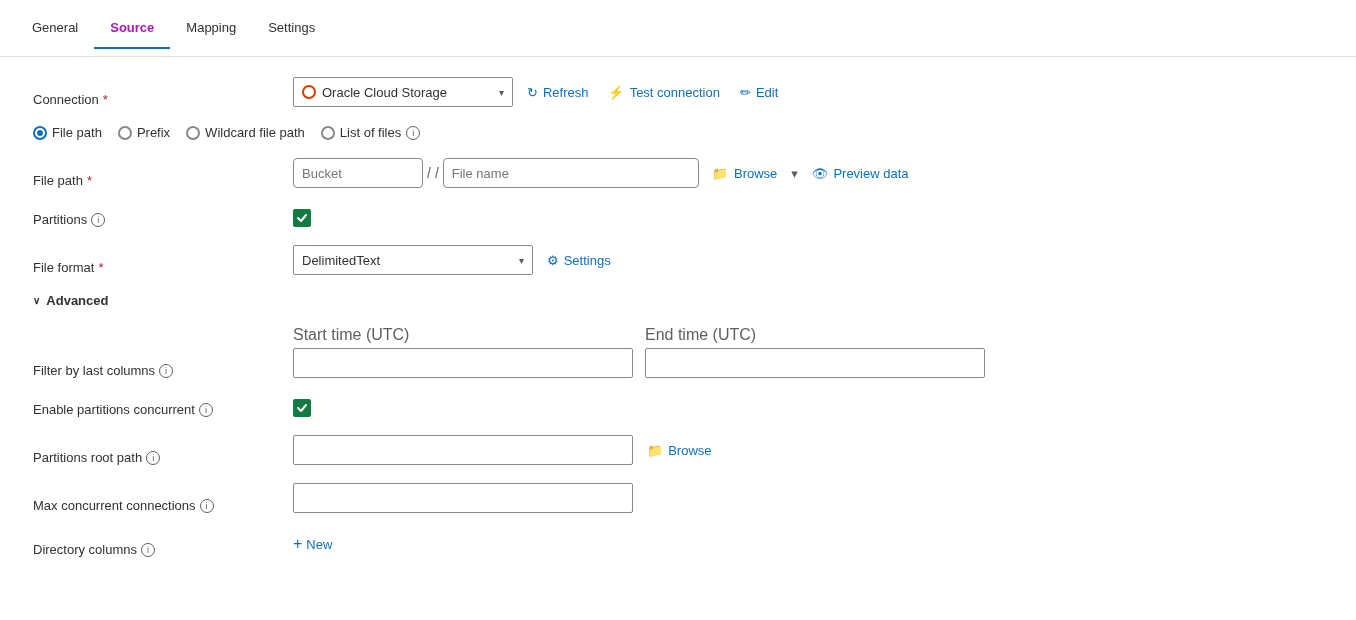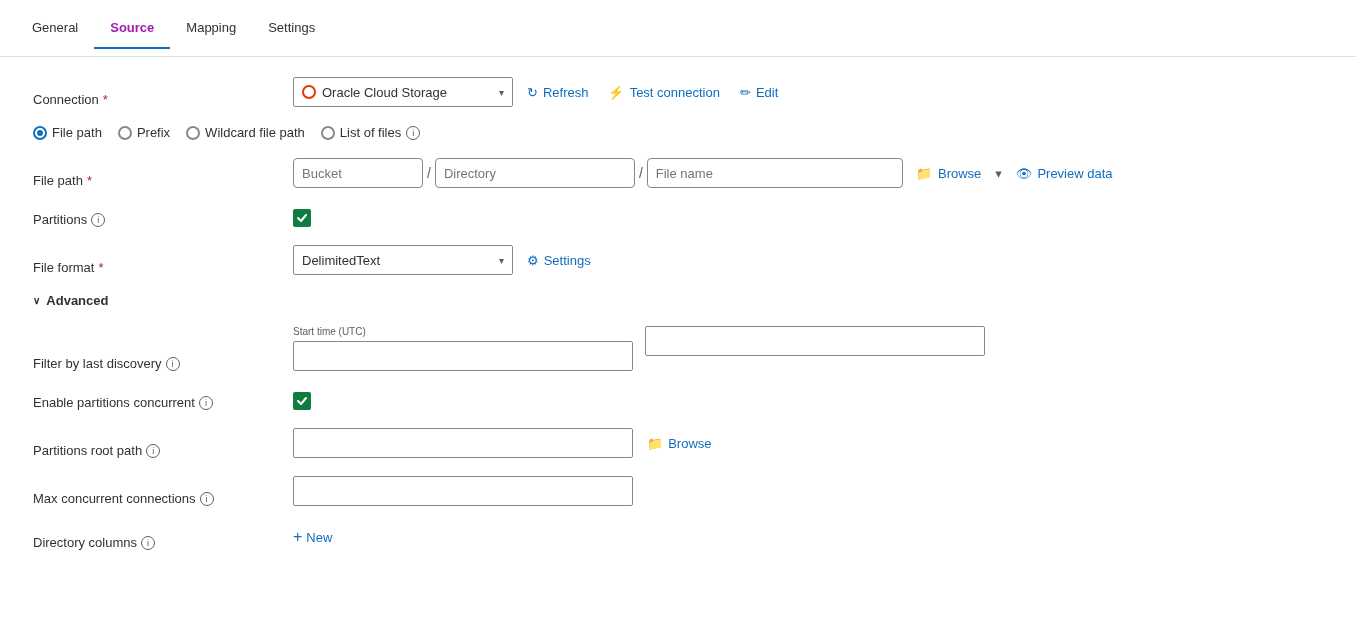--- a/index.html
+++ b/index.html
@@ -162,21 +162,21 @@
     .checkbox-container svg { color: #fff; }
 
     .format-dropdown {
       display: flex;
       align-items: center;
       border: 1px solid #8a8886;
       border-radius: 2px;
       padding: 4px 8px;
       background: #fff;
       cursor: pointer;
-      width: 220px;
+      width: 240px;
       height: 30px;
       justify-content: space-between;
     }
 
     .advanced-toggle {
       display: flex;
       align-items: center;
       gap: 6px;
       cursor: pointer;
       font-size: 13px;
@@ -212,21 +212,21 @@
     .two-inputs {
       display: flex;
       gap: 12px;
     }
     .input-with-label {
       display: flex;
       flex-direction: column;
       gap: 4px;
     }
     .input-sub-label {
-      font-size: 10px;
+      font-size: 16px;
       color: #605e5c;
     }
 
     .connection-icon {
       width: 14px;
       height: 14px;
       border-radius: 50%;
       border: 2px solid #e03b00;
       background: #fff;
       display: inline-flex;
@@ -313,21 +313,20 @@
 
   <div class="form-row">
     <div class="form-label">
       <span>File path</span>
       <span class="required">*</span>
     </div>
     <div class="form-control">
       <div class="filepath-group">
         <input type="text" class="filepath-input bucket" placeholder="Bucket" style="">
         <span class="filepath-sep">/</span>
-        <input type="text" class="filepath-input directory" placeholder="Directory" style="">
         <span class="filepath-sep">/</span>
         <input type="text" class="filepath-input filename" placeholder="File name" style="">
       </div>
       <button class="action-btn">
         <span>📁</span>
         <span>Browse</span>
       </button>
       <span style="color:#605e5c; font-size:13px;">▾</span>
       <button class="action-btn">
         <span>👁</span>
@@ -369,30 +368,31 @@
 
   <div class="form-row">
     <div class="advanced-toggle">
       <span class="chevron">∨</span>
       <span>Advanced</span>
     </div>
   </div>
 
   <div class="form-row">
     <div class="form-label">
-      <span>Filter by last discovery</span>
+      <span>Filter by last columns</span>
       <span class="info-icon">i</span>
     </div>
     <div class="form-control">
       <div class="two-inputs">
         <div class="input-with-label">
           <span class="input-sub-label">Start time (UTC)</span>
           <input type="text" class="text-input" style="width: 340px;">
         </div>
         <div class="input-with-label">
+          <span class="input-sub-label">End time (UTC)</span>
           <input type="text" class="text-input" style="width: 340px;">
         </div>
       </div>
     </div>
   </div>
 
   <div class="form-row">
     <div class="form-label">
       <span>Enable partitions concurrent</span>
       <span class="info-icon">i</span>

